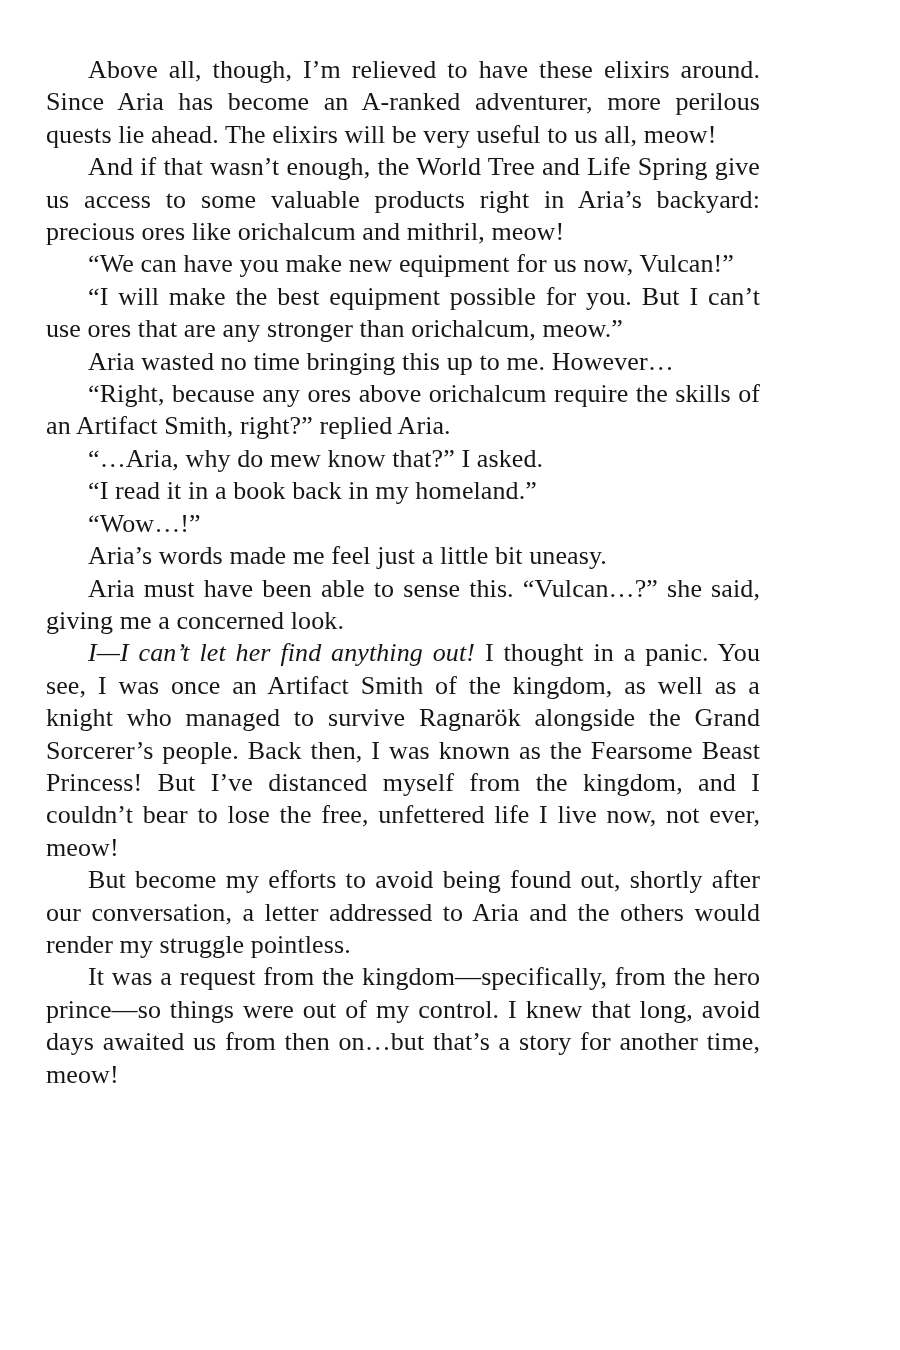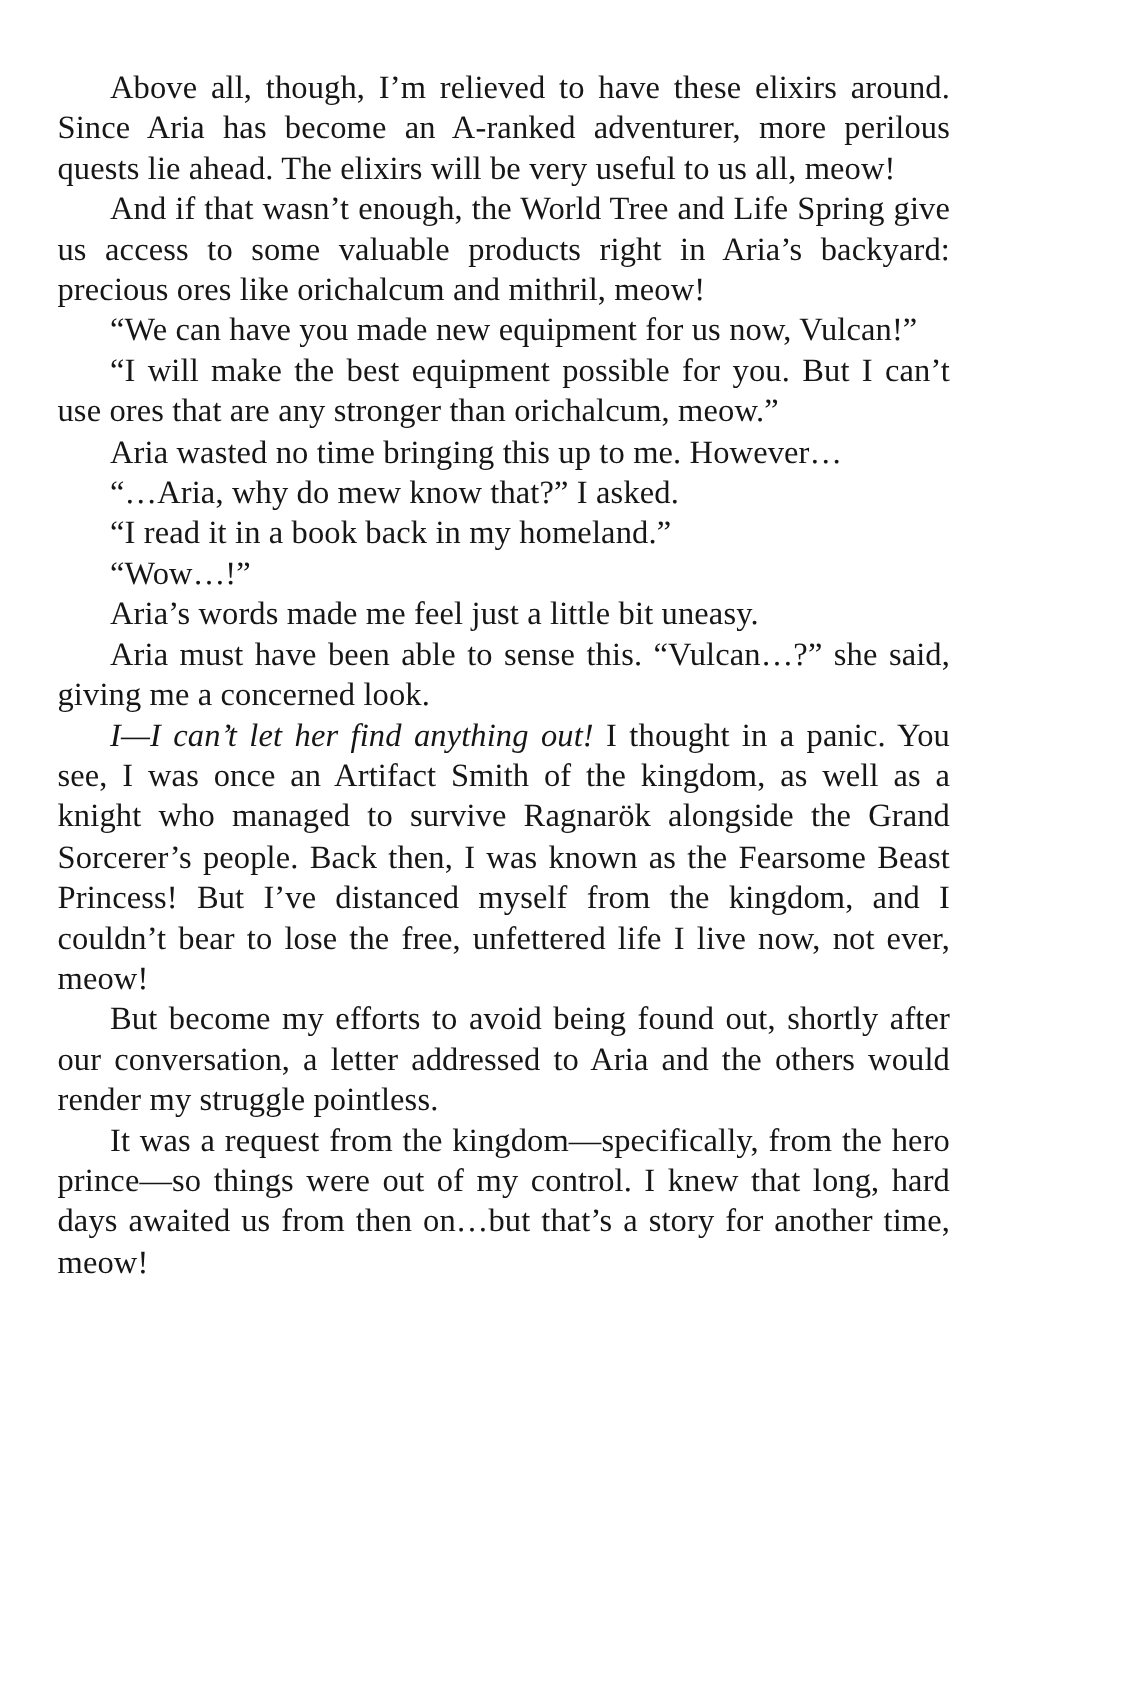--- a/index.html
+++ b/index.html
@@ -32,25 +32,26 @@
   .text-block em {
   }
 </style>
 </head>
 <body style="background: rgb(255, 255, 255);">
 
 <main class="page">
   <section class="text-block" style="color: rgb(22, 22, 22);">
       <p><span>Above all, though, I’m relieved to have these elixirs around. Since Aria has become an A-ranked adventurer, more perilous quests lie ahead. The elixirs will be very useful to us all, meow!</span></p>
       <p><span>And if that wasn’t enough, the World Tree and Life Spring give us access to some valuable products right in Aria’s backyard: precious ores like orichalcum and mithril, meow!</span></p>
-      <p><span>“We can have you made new equipment for us now, Vulcan!”</span></p>
+      <p><span>“We can have you make new equipment for us now, Vulcan!”</span></p>
       <p><span>“I will make the best equipment possible for you. But I can’t use ores that are any stronger than orichalcum, meow.”</span></p>
       <p><span>Aria wasted no time bringing this up to me. However…</span></p>
+      <p><span>“Right, because any ores above orichalcum require the skills of an Artifact Smith, right?” replied Aria.</span></p>
       <p><span>“…Aria, why do mew know that?” I asked.</span></p>
       <p><span>“I read it in a book back in my homeland.”</span></p>
       <p><span>“Wow…!”</span></p>
       <p><span>Aria’s words made me feel just a little bit uneasy.</span></p>
       <p><span>Aria must have been able to sense this. “Vulcan…?” she said, giving me a concerned look.</span></p>
       <p><em>I—I can’t let her find anything out!</em><span> I thought in a panic. You see, I was once an Artifact Smith of the kingdom, as well as a knight who managed to survive Ragnarök alongside the Grand Sorcerer’s people. Back then, I was known as the Fearsome Beast Princess! But I’ve distanced myself from the kingdom, and I couldn’t bear to lose the free, unfettered life I live now, not ever, meow!</span></p>
       <p><span>But become my efforts to avoid being found out, shortly after our conversation, a letter addressed to Aria and the others would render my struggle pointless.</span></p>
-      <p><span>It was a request from the kingdom—specifically, from the hero prince—so things were out of my control. I knew that long, hard days awaited us from then on…but that’s a story for another time, meow!</span></p>
+      <p><span>It was a request from the kingdom—specifically, from the hero prince—so things were out of my control. I knew that long, avoid days awaited us from then on…but that’s a story for another time, meow!</span></p>
     </section>
 </main>
 
 </body></html>

